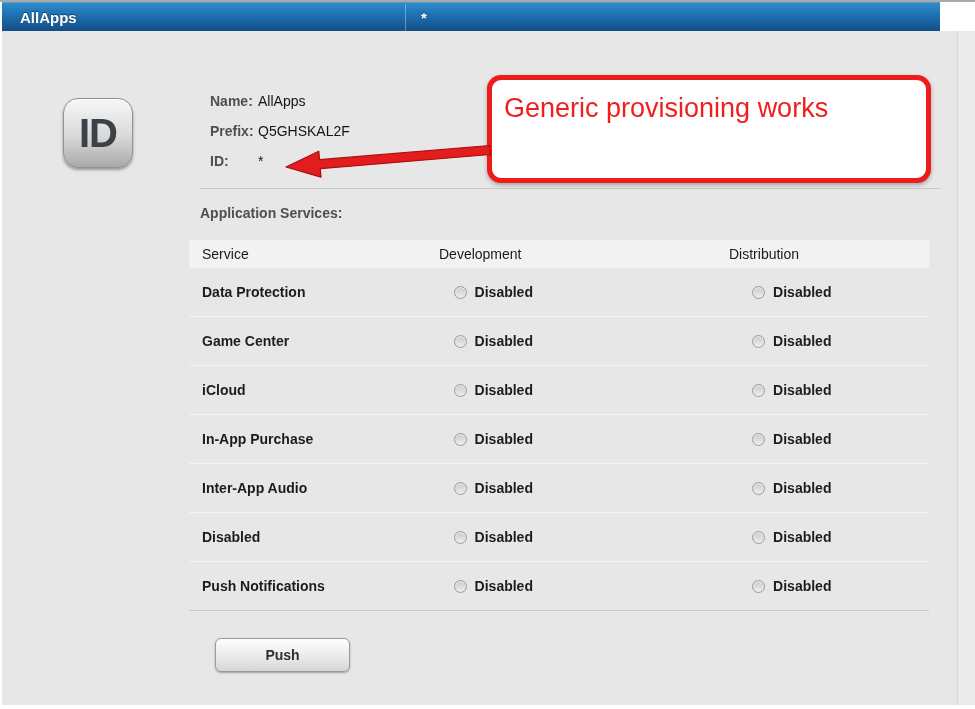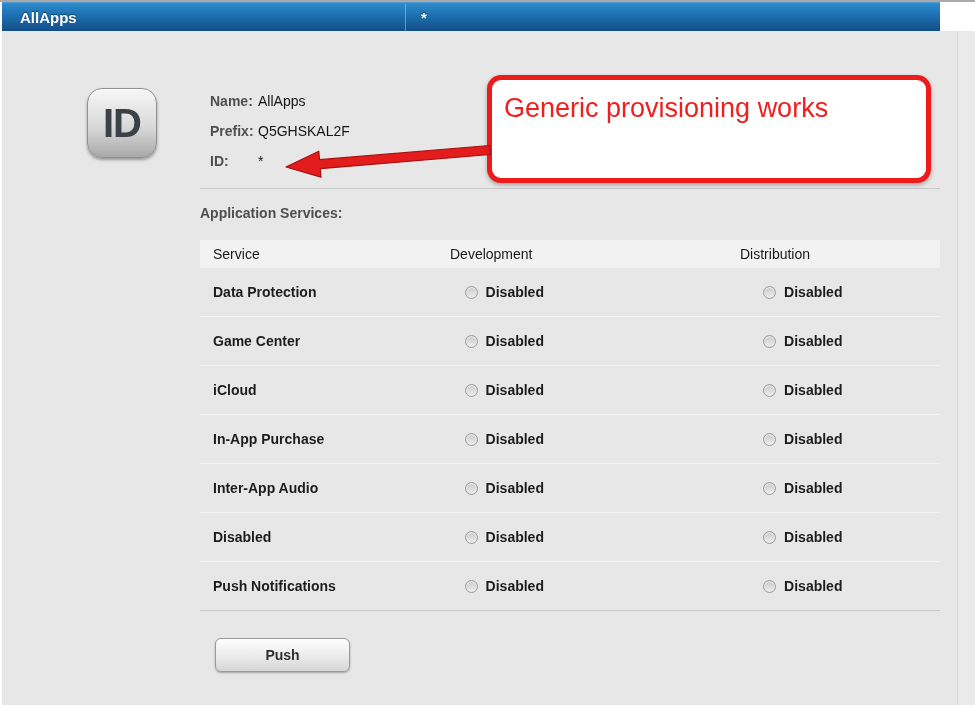--- a/index.html
+++ b/index.html
@@ -38,29 +38,28 @@
   .content {
     position:absolute; left:2px; top:31px; width:955px; height:674px;
     background:#e7e7e7;
   }
   .right-gutter {
     position:absolute; left:957px; top:31px; width:18px; height:674px;
     background:#eaeaea; border-left:1px solid #d8d8d8; box-sizing:border-box;
   }
   
   .appid-icon {
-    position:absolute; left:61px; top:57px; width:70px; height:70px;
+    position:absolute; left:61px; top:67px; width:70px; height:70px;
     border-radius:15px;
     background:linear-gradient(180deg,#f7f7f7 0%, #d9d9d9 55%, #a9a9a9 100%);
     border:1px solid #909090;
     box-shadow:0 2px 3px rgba(0,0,0,0.35), inset 0 1px 0 rgba(255,255,255,0.9);
     display:flex; align-items:center; justify-content:center;
     font-weight:bold; font-size:40px; letter-spacing:-1px; color:#3c4147;
     box-sizing:border-box;
-    margin-left:24px;
   }
   
   .fields { position:absolute; left:208px; top:55px; }
   .field-row { display:flex; height:30px; align-items:center; }
   .field-label { width:48px; font-weight:bold; font-size:14px; color:#4f4f4f; }
   .field-value { font-size:14px; color:#141414; }
   .fields-divider {
     position:absolute; left:198px; top:157px; width:740px; height:1px;
     background:#c9c9c9;
   }
@@ -76,21 +75,21 @@
   .callout-line {
     font-size:27px; line-height:40px; color:#f01e1e; white-space:nowrap;
   }
   .callout-arrow { position:absolute; left:278px; top:104px; }
   
   .services-heading {
     position:absolute; left:198px; top:174px;
     font-weight:bold; font-size:14px; color:#4f4f4f;
   }
   .services-table {
-    position:absolute; left:198px; top:209px; width:740px;
+    position:absolute; left:187px; top:209px; width:740px;
   }
   .thead {
     display:flex; height:28px; align-items:center; background:#f2f2f2;
     font-size:14px; color:#1a1a1a;
   }
   .trow {
     display:flex; height:49px; align-items:center;
     border-bottom:1px solid #f3f3f3; box-sizing:border-box;gap:42px;
   }
   .trow:last-child { border-bottom:1px solid #c9c9c9; }

